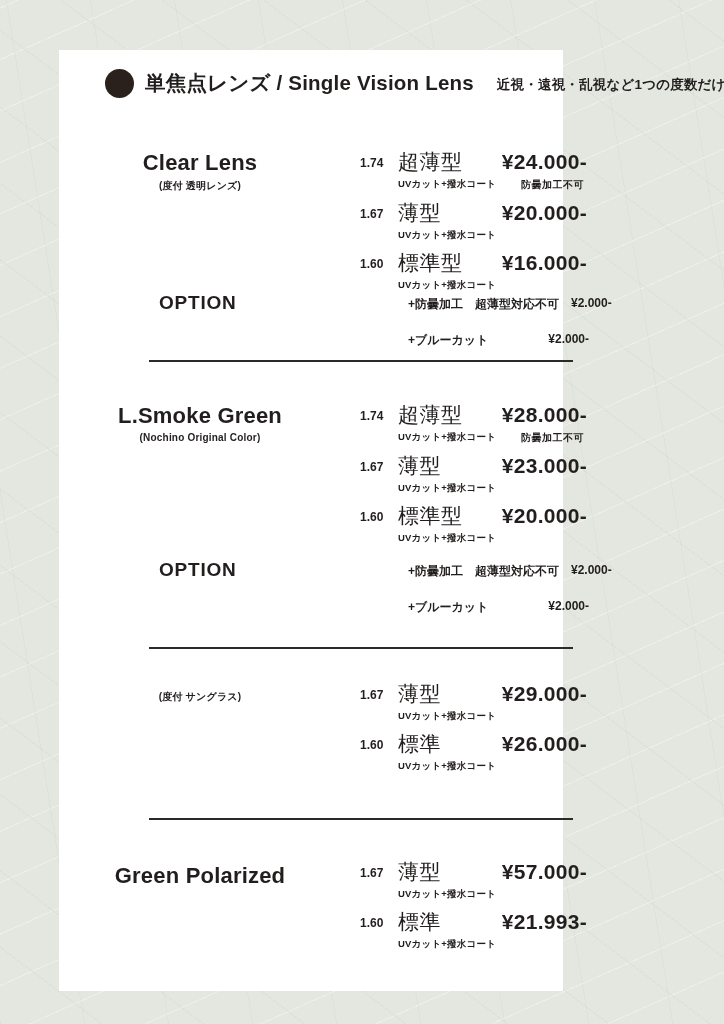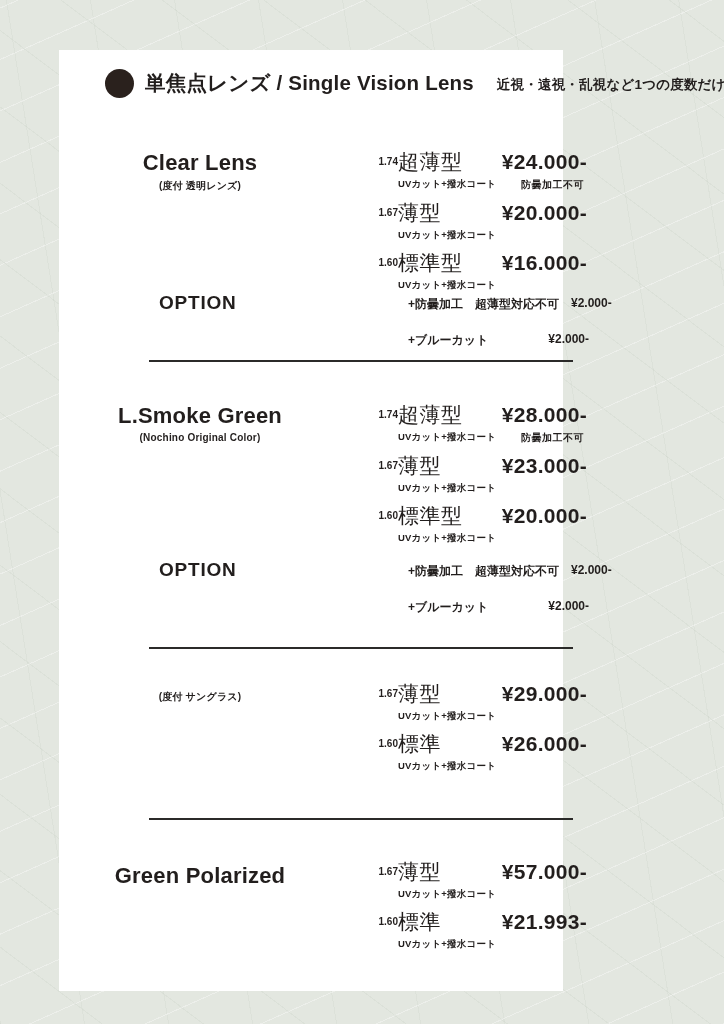--- a/index.html
+++ b/index.html
@@ -24,21 +24,21 @@
   .hdr .hsub{margin-left:23px;font-size:13.5px;font-weight:700;letter-spacing:.2px;white-space:nowrap;padding-top:3px;}
   
   .sec{position:absolute;left:0;width:612px;}
   .sec1{top:100px;} .sec2{top:353px;} .sec3{top:632px;} .sec4{top:810px;}
   .sec-head{position:absolute;left:31px;top:0;width:220px;text-align:center;}
   .sec3 .sec-head{top:5px;} .sec4 .sec-head{top:3px;}
   .sec-head h2{margin:0;font-size:22px;font-weight:600;letter-spacing:.2px;}
   .sec-head .ssub{font-size:10px;font-weight:600;margin-top:3px;letter-spacing:.2px;}
   .rows{position:absolute;left:301px;top:0;width:227px;}
   .row{display:flex;align-items:flex-start;margin-bottom:9px;min-height:39px;}
-  .idx{width:38px;font-size:10px;font-weight:700;padding-top:6px;flex:0 0 auto;text-align:right;}
+  .idx{width:38px;font-size:12px;font-weight:700;padding-top:6px;flex:0 0 auto;}
   .type-block{display:flex;flex-direction:column;}
   .type{font-size:21px;font-weight:400;line-height:23px;letter-spacing:.5px;white-space:nowrap;}
   .coat{font-size:9.5px;font-weight:700;margin-top:5px;letter-spacing:.2px;white-space:nowrap;}
   .price-block{margin-left:auto;text-align:center;display:flex;flex-direction:column;align-items:flex-end;}
   .price{font-size:21px;font-weight:700;line-height:23px;letter-spacing:.3px;white-space:nowrap;}
   .pnote{font-size:10px;font-weight:700;margin-top:5px;padding-right:3px;letter-spacing:.5px;white-space:nowrap;min-height:11px;}
   
   .opt-label{position:absolute;left:100px;margin:0;font-size:19px;font-weight:700;letter-spacing:.8px;}
   .sec1 .opt-label{top:142px;} .sec2 .opt-label{top:156px;}
   .opt-items{position:absolute;left:349px;width:181px;}

